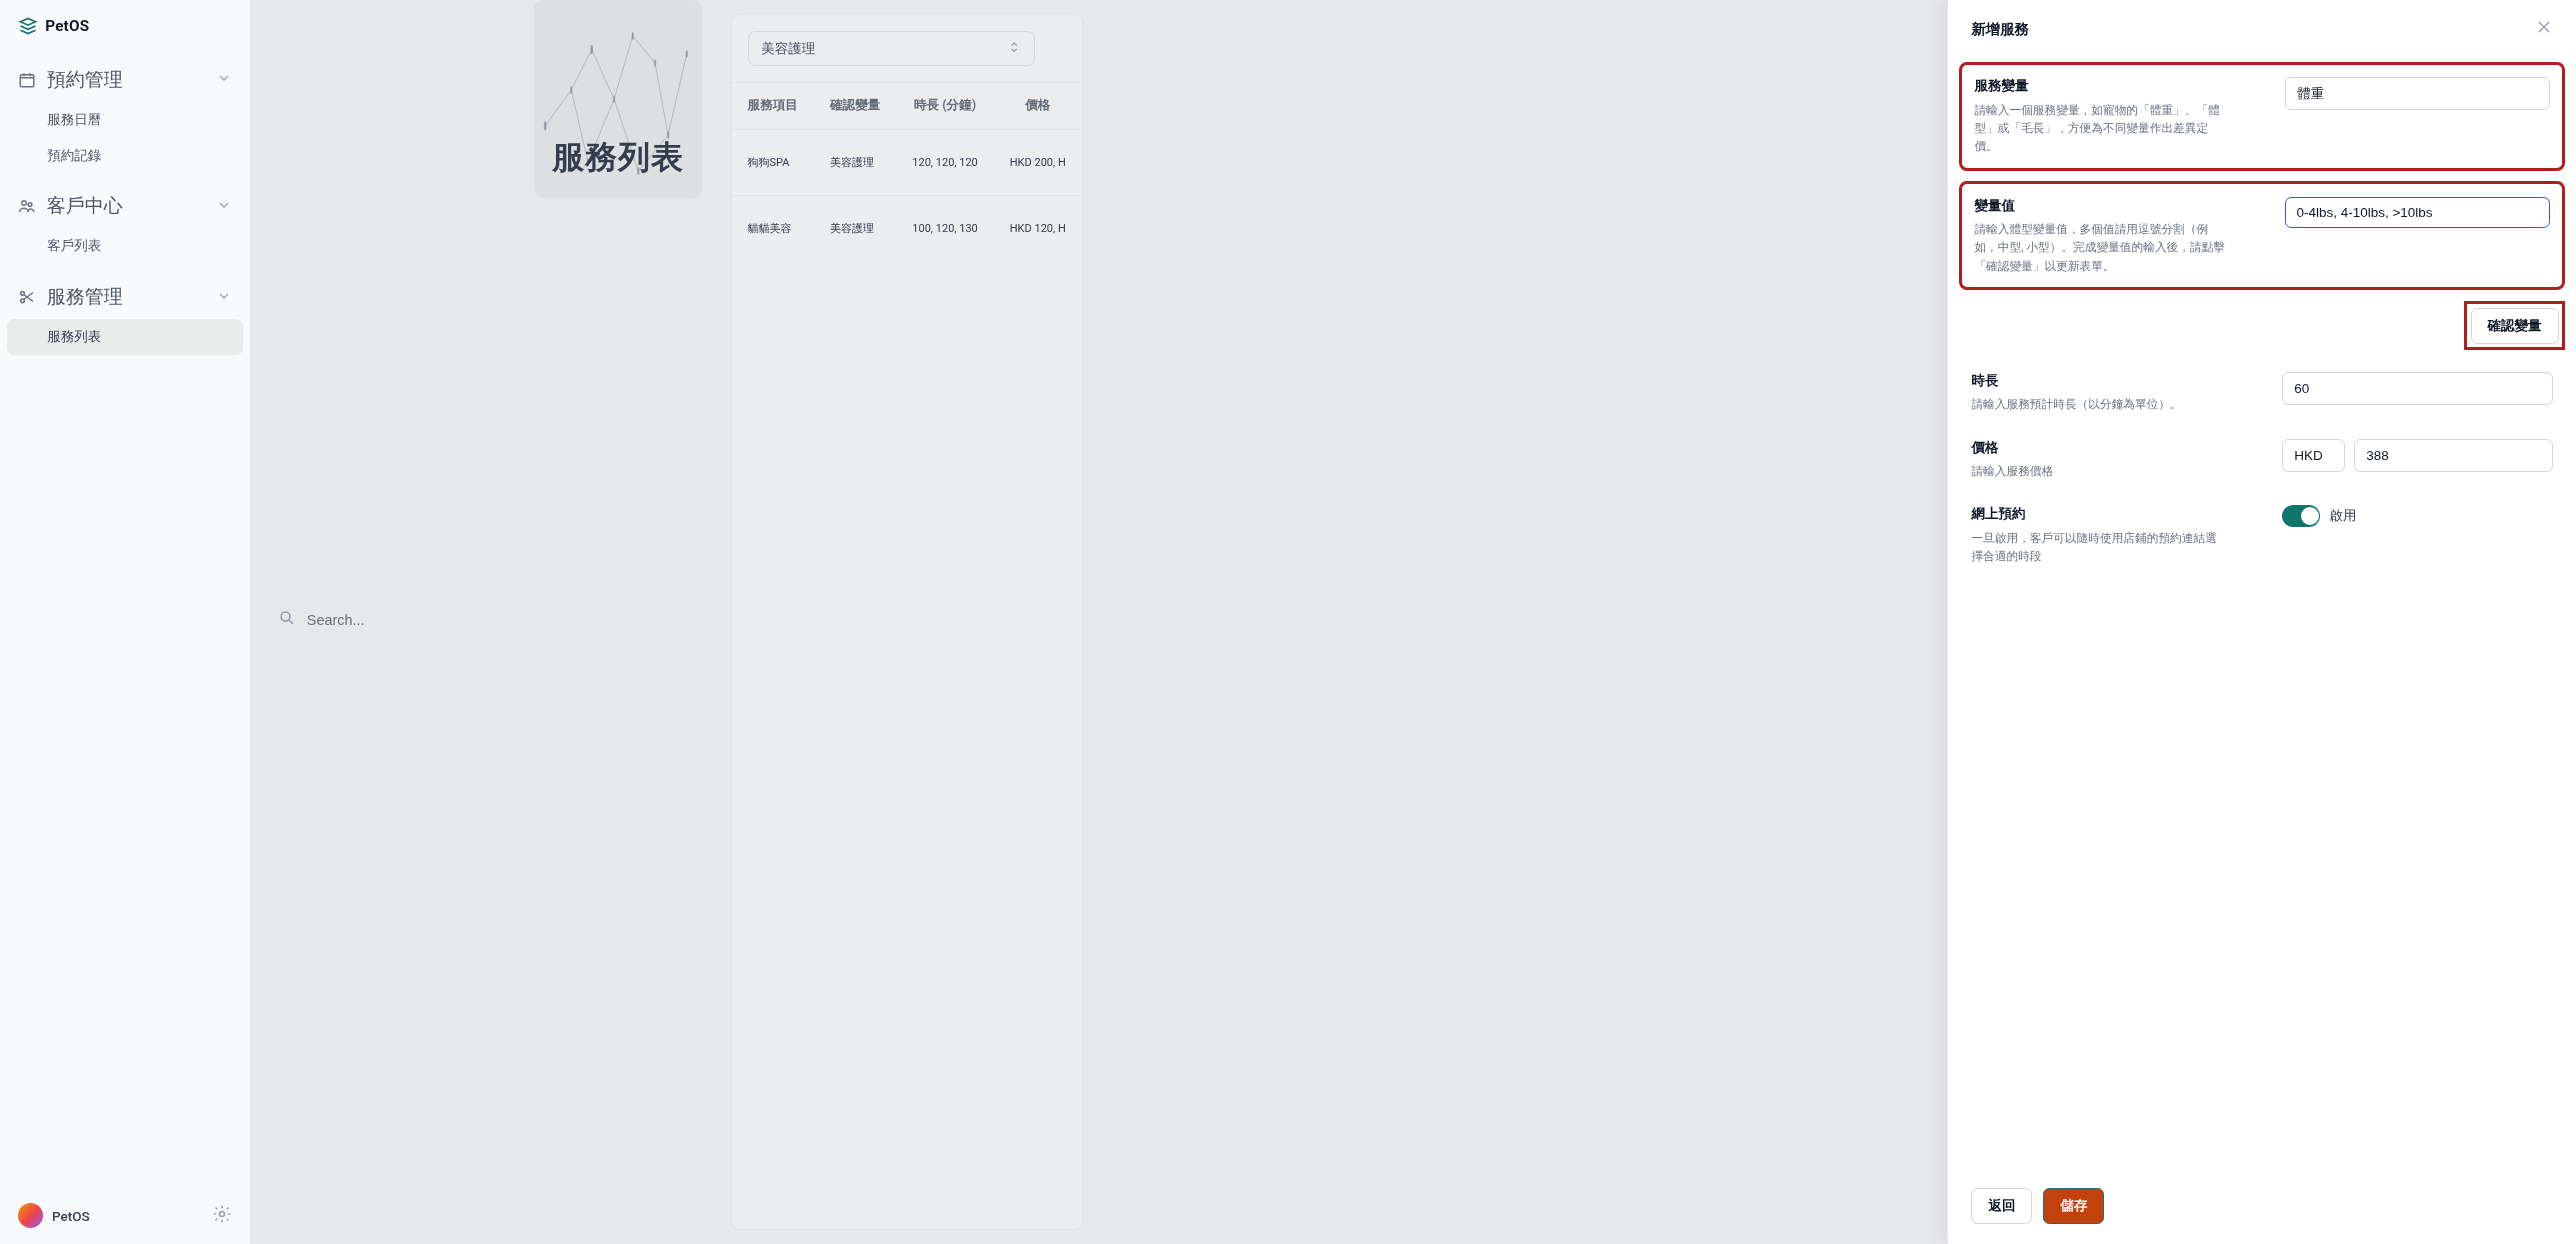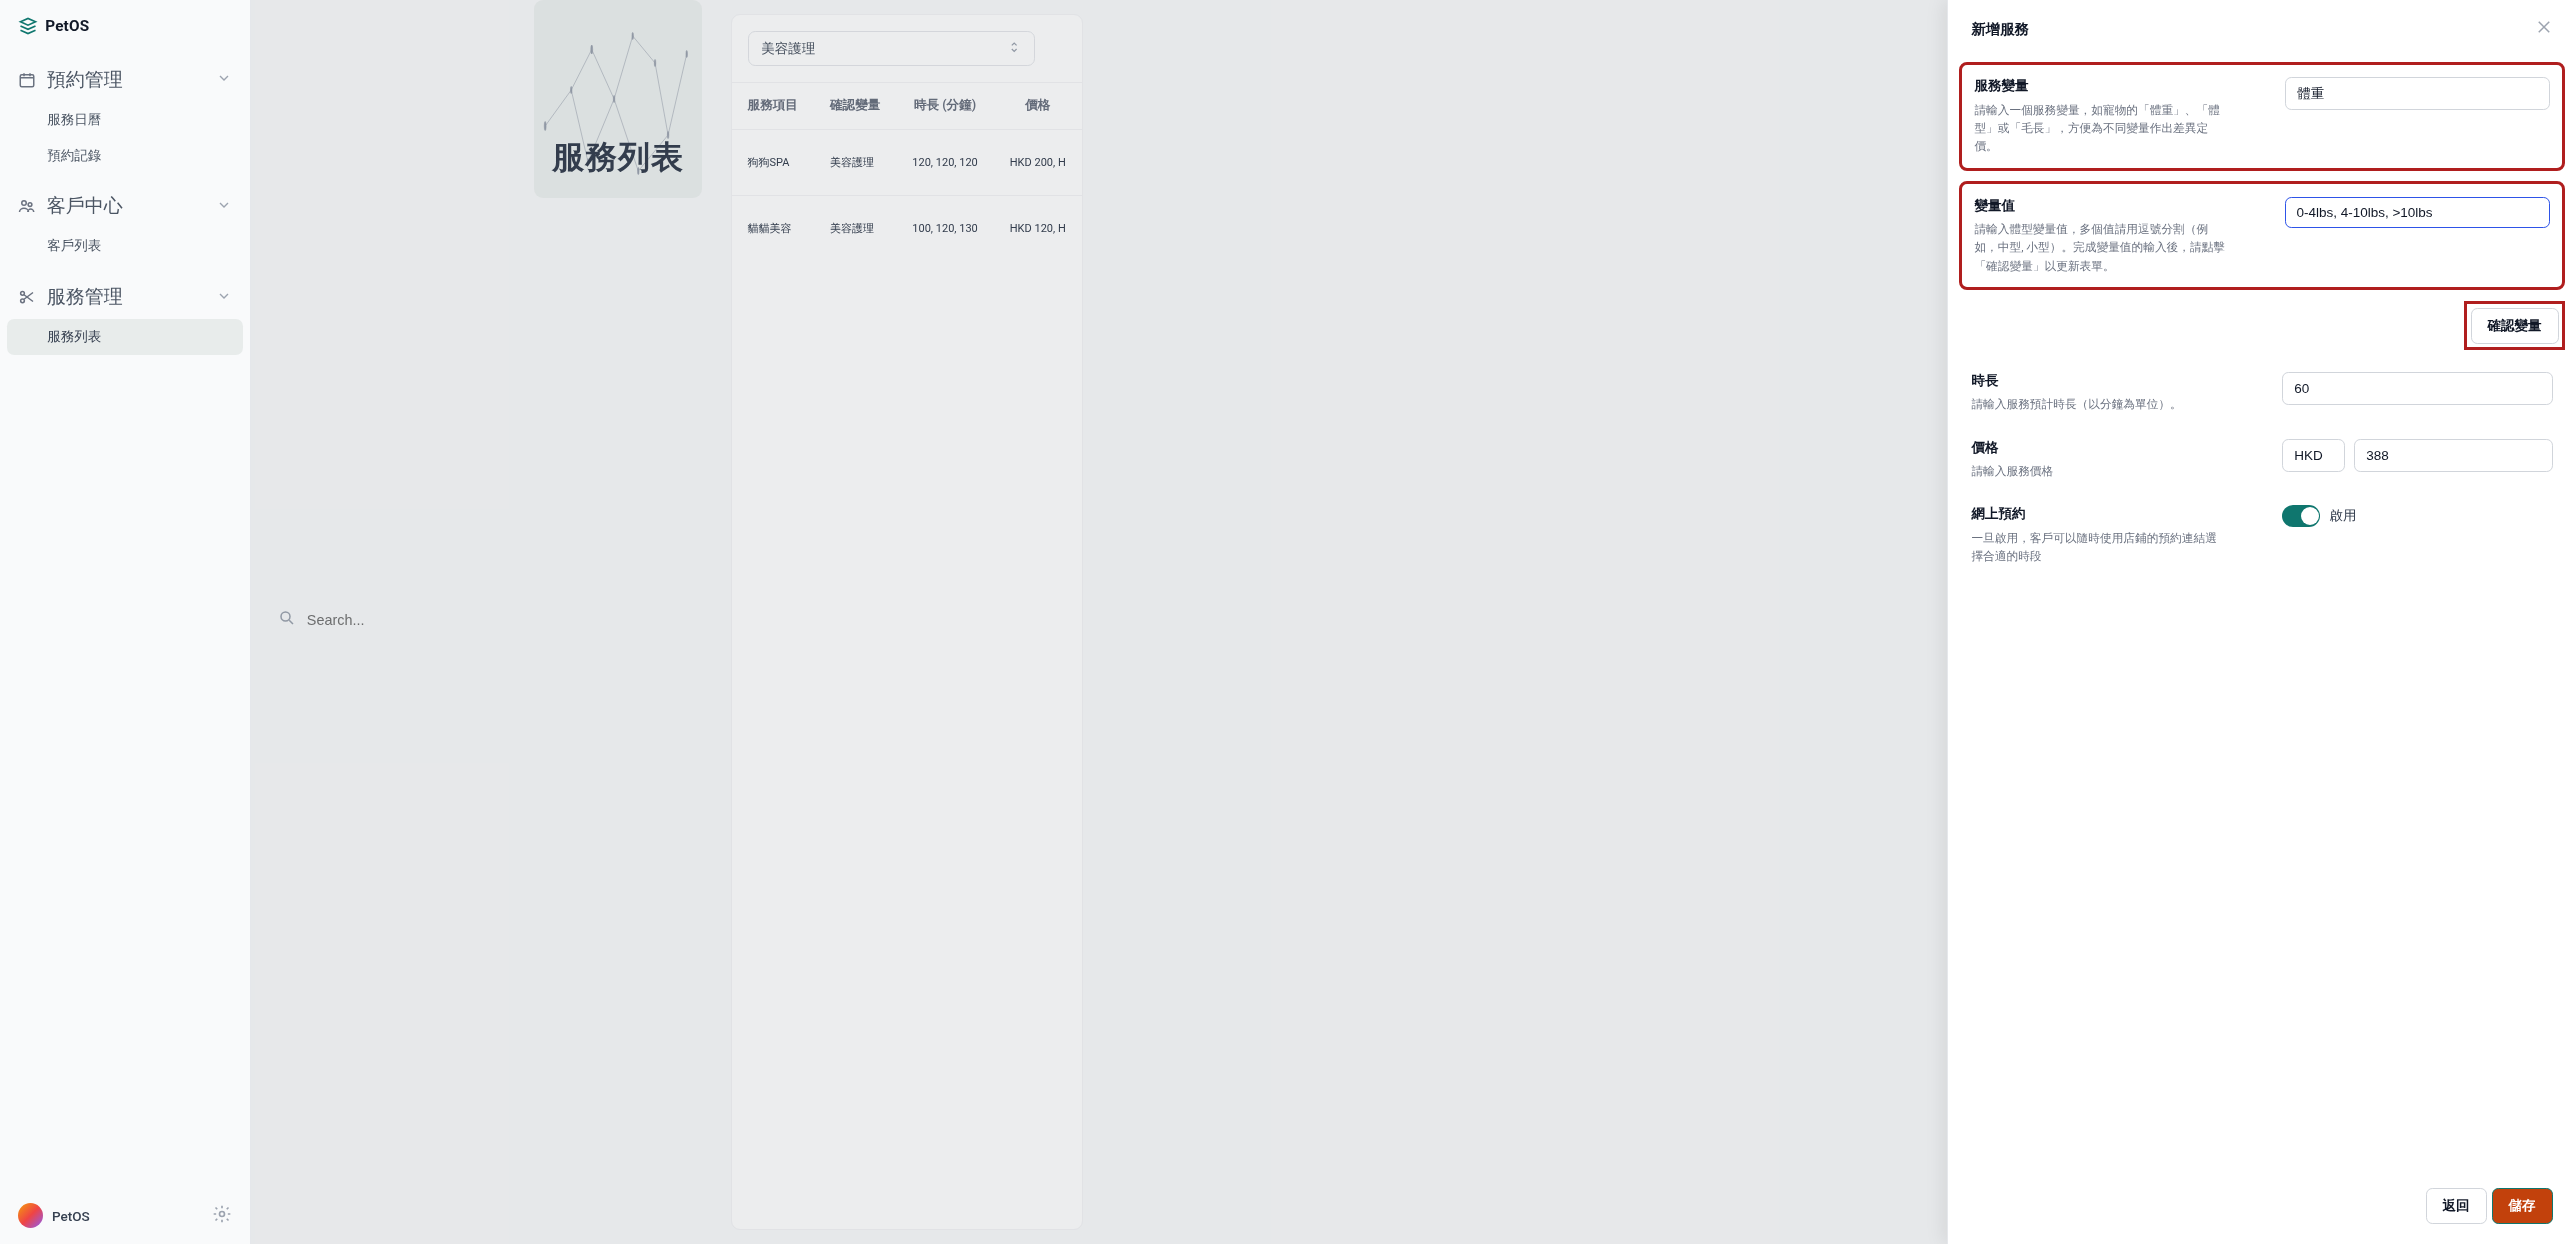--- a/index.html
+++ b/index.html
@@ -51,21 +51,21 @@
 .btn-right { display: flex; justify-content: flex-end; margin: 0 -12.6px 9px; }
 .btn-wrap-red { border: 3.6px solid #b01e1e; padding: 3.6px; display: inline-block; }
 .btn { border: 0.9px solid #d1d5db; background: #fff; border-radius: 6.3px; padding: 8px 16px; font-size: 13.5px; font-weight: 600; cursor: pointer; color: #111827; }
 .btn.primary { background: #c2410c; color: #fff; border-color: #0f766e; }
 .price-row { display: flex; gap: 9px; }
 .price-row .input.cur { width: 63px; }
 .toggle-row { display: flex; align-items: center; gap: 9px; }
 .toggle { width: 38px; height: 21.6px; background: #0f766e; border-radius: 897px; position: relative; cursor: pointer; }
 .toggle::after { content: ""; position: absolute; top: 1.8px; right: 1.8px; width: 18px; height: 18px; background: #fff; border-radius: 50%; }
 .toggle-label { font-size: 13.5px; color: #374151; }
-.panel-footer { padding: 14.4px 23.4px 20px; display: flex; justify-content: flex-end; gap: 5px; border-top: 0.9px solid transparent; }
+.panel-footer { padding: 14.4px 23.4px 20px; display: flex; justify-content: flex-start; gap: 11px; border-top: 0.9px solid transparent; }
 </style>
 </head>
 <body>
 
 <div class="app">
   <aside class="sidebar">
     <div class="sidebar-header">
       <span class="logo">
         <svg viewBox="0 0 24 24" width="20" height="20" fill="none" stroke="currentColor" stroke-width="2">
             <path d="M3 7l9-4 9 4-9 4-9-4z"></path>

